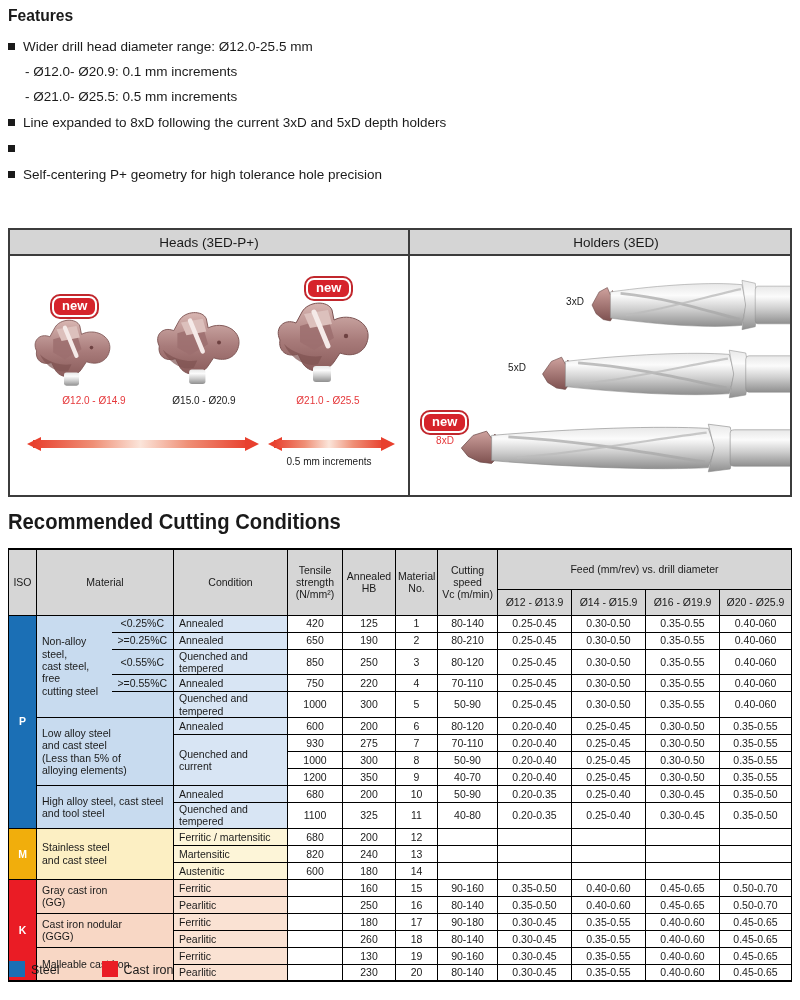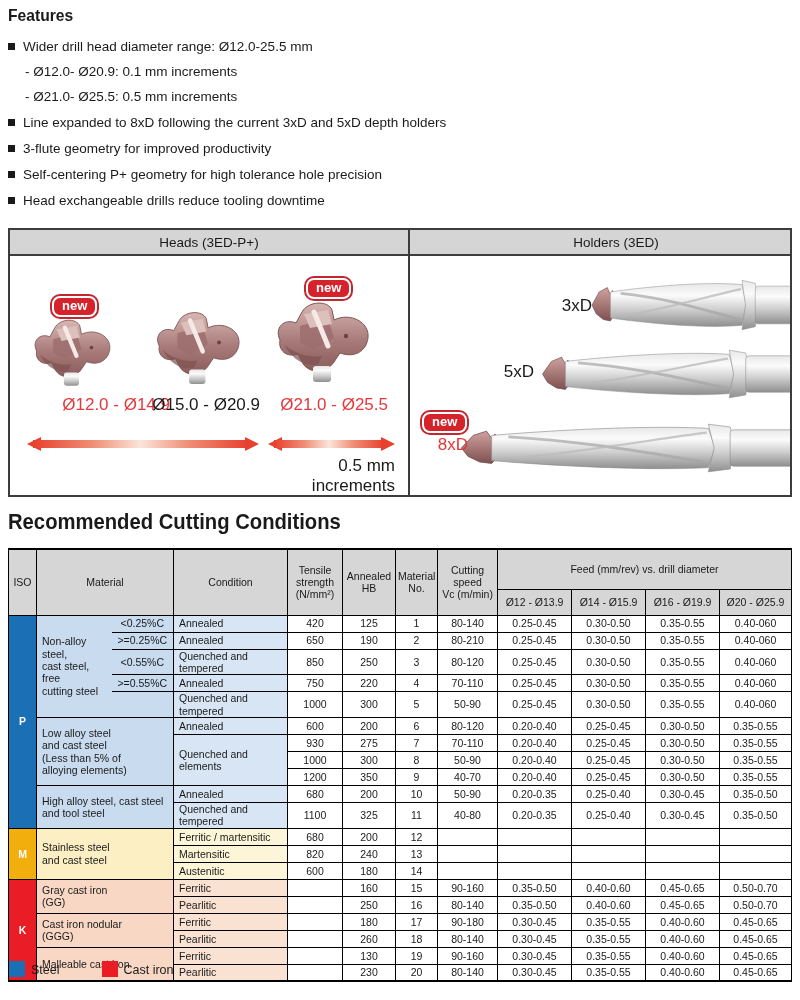--- a/index.html
+++ b/index.html
@@ -25,21 +25,21 @@
   .fig-h .hl { width:400px; border-right:2px solid #3c3c3c; }
   .fig-h .hr { flex:1;padding-left:32px; }
   .panel { position:absolute; top:26px; bottom:0; overflow:hidden; }
   .panel-l { left:0; width:400px; border-right:2px solid #3c3c3c; }
   .panel-r { left:402px; right:0; }
 
   .newb { display:inline-block; background:#d6232b; color:#fff; font-weight:bold;
           font-size:13px; line-height:14px; padding:1px 8px 2px; border-radius:8px;
           border:2px solid #fff; outline:2px solid #c1272d; letter-spacing:0; }
   .abs { position:absolute; }
-  .dlabel { position:absolute; font-size:17px; text-align:right; }
+  .dlabel { position:absolute; font-size:10px; text-align:center; }
   .red { color:#e5383b; }
 
   .range-arrow { position:absolute; height:14px; }
   .range-arrow .bar { position:absolute; left:11px; right:11px; top:3px; height:8px;
       background:linear-gradient(90deg,#e8402e 0%,#ef8f76 28%,#fbe5da 50%,#ef8f76 72%,#e8402e 100%); }
   .range-arrow .ah { position:absolute; width:0; height:0; top:0;
       border-top:7px solid transparent; border-bottom:7px solid transparent; }
   .range-arrow .ah.l { left:0; border-right:14px solid #e8402e; }
   .range-arrow .ah.r { right:0; border-left:14px solid #e8402e; }
 
@@ -105,23 +105,22 @@
 
   <div class="features">
     <h2>Features</h2>
     <ul>
       <li>
         <span class="sq"></span><span>Wider drill head diameter range: Ø12.0-25.5 mm</span>
         <div class="fsub">- Ø12.0- Ø20.9: 0.1 mm increments</div>
         <div class="fsub">- Ø21.0- Ø25.5: 0.5 mm increments</div>
       </li>
       <li><span class="sq"></span><span>Line expanded to 8xD following the current 3xD and 5xD depth holders</span></li>
-      <li><span class="sq"></span><span>3-flute geometry for improved productivity</span></li>
+      <li><span class="sq"></span></li>
       <li><span class="sq"></span><span>Self-centering P+ geometry for high tolerance hole precision</span></li>
-      <li><span class="sq"></span><span>Head exchangeable drills reduce tooling downtime</span></li>
     </ul>
   </div>
 
   <div class="figure">
     <div class="fig-h">
       <div class="hl">Heads (3ED-P+)</div>
       <div class="hr">Holders (3ED)</div>
     </div>
 
     <div class="panel panel-l">
@@ -325,21 +324,21 @@
           <td>200</td>
           <td>6</td>
           <td>80-120</td>
           <td>0.20-0.40</td>
           <td>0.25-0.45</td>
           <td>0.30-0.50</td>
           <td>0.35-0.55</td>
       </tr>
       <tr>
         <td rowspan="3" class="cp l pre">Quenched and
-elements</td>
+current</td>
         <td>930</td>
           <td>275</td>
           <td>7</td>
           <td>70-110</td>
           <td>0.20-0.40</td>
           <td>0.25-0.45</td>
           <td>0.30-0.50</td>
           <td>0.35-0.55</td>
       </tr>
       <tr>

